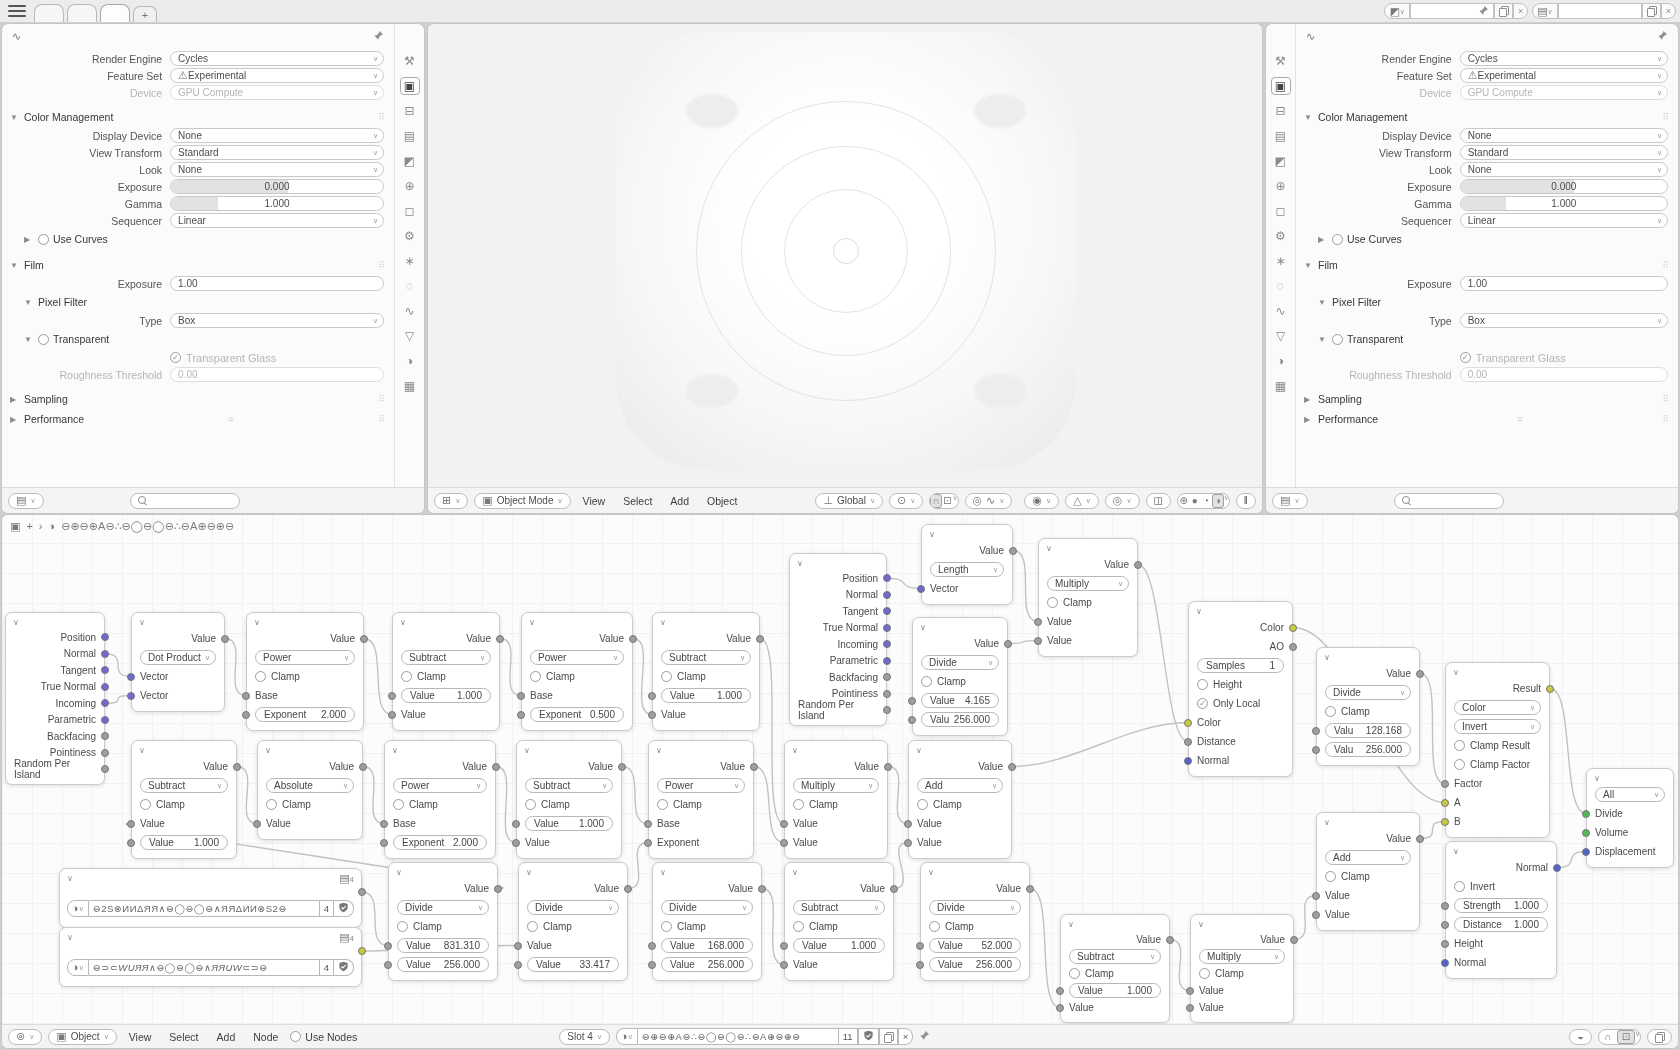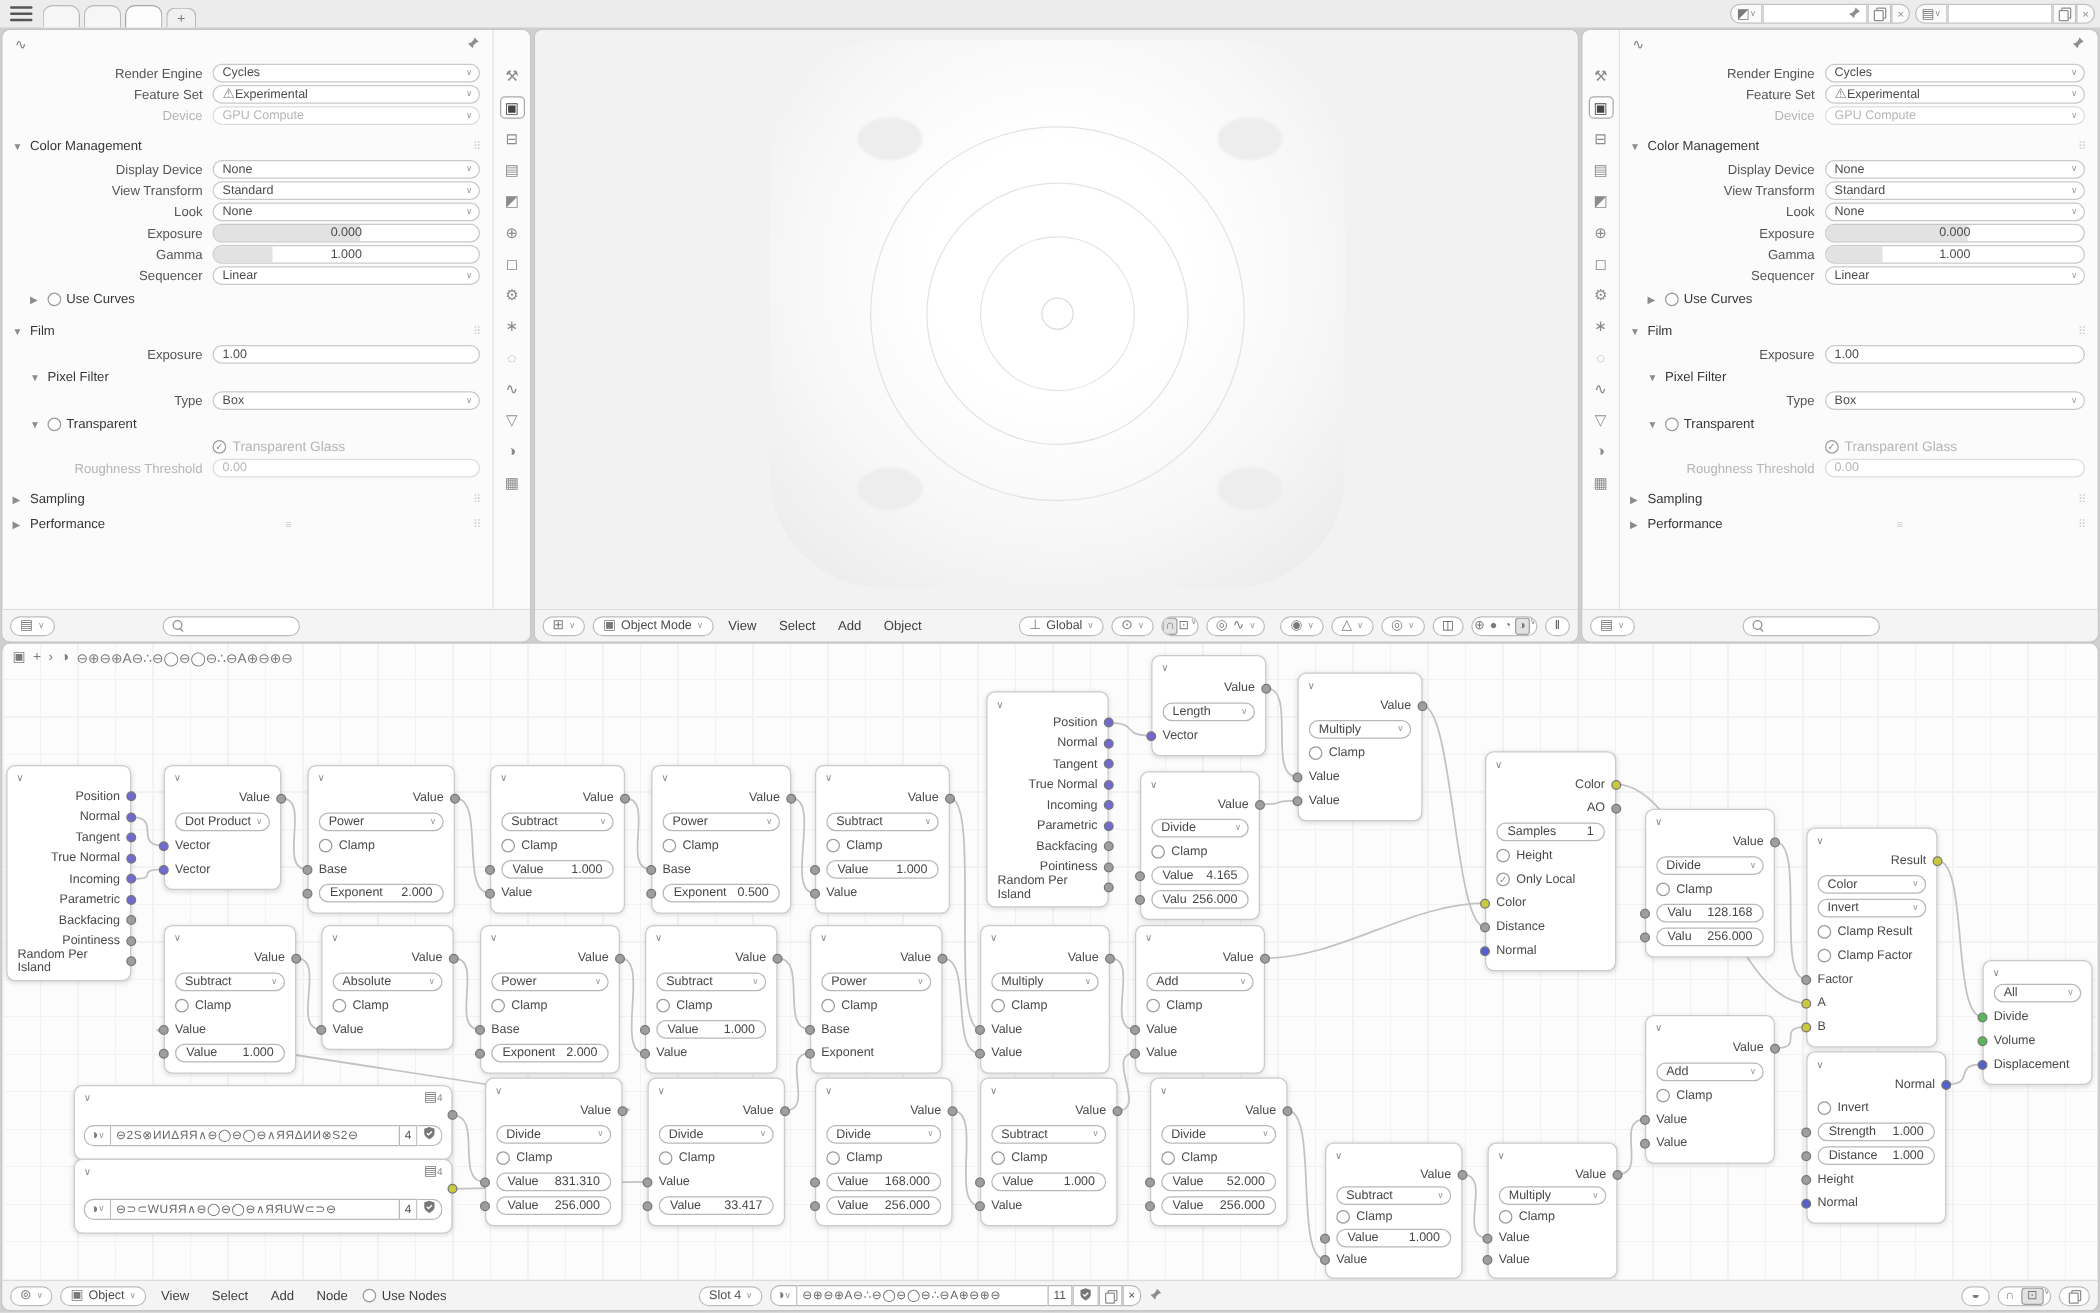--- a/index.html
+++ b/index.html
@@ -1604,21 +1604,21 @@
             <span><span class="ic">▤</span><span>4</span></span>
           </div>
           <div class="nrow" style="height: 14px;">
             <span class="sock out" style="background: rgb(201, 201, 64);"></span>
           </div>
           <div class="gidrow">
             <span class="gpart" style="border-radius: 8px 0px 0px 8px;">
               <span class="ic">◑</span>
               <span class="chev">∨</span>
             </span>
-            <span class="gpart gname" style="border-left: none; border-right: none;">⊖⊃⊂WUЯЯ∧⊖◯⊖◯⊖∧ЯЯUW⊂⊃⊖</span>
+            <span class="gpart gname" style="border-left: none; border-right: none; font-style: italic;">⊖⊃⊂WUЯЯ∧⊖◯⊖◯⊖∧ЯЯUW⊂⊃⊖</span>
             <span class="gpart">4</span>
             <span class="gpart" style="border-radius: 0px 8px 8px 0px; border-left: none;">
               <span><svg class="mini" viewBox="0 0 16 16">
                   <path d="M8 1 L14 3 V8 C14 12 8 15 8 15 C8 15 2 12 2 8 V3 Z" fill="#777"></path>
                   <path d="M5 8 l2 2 l4 -4" stroke="#fff" stroke-width="1.6" fill="none"></path>
                 </svg></span>
             </span>
           </div>
         </div>
       </div>

